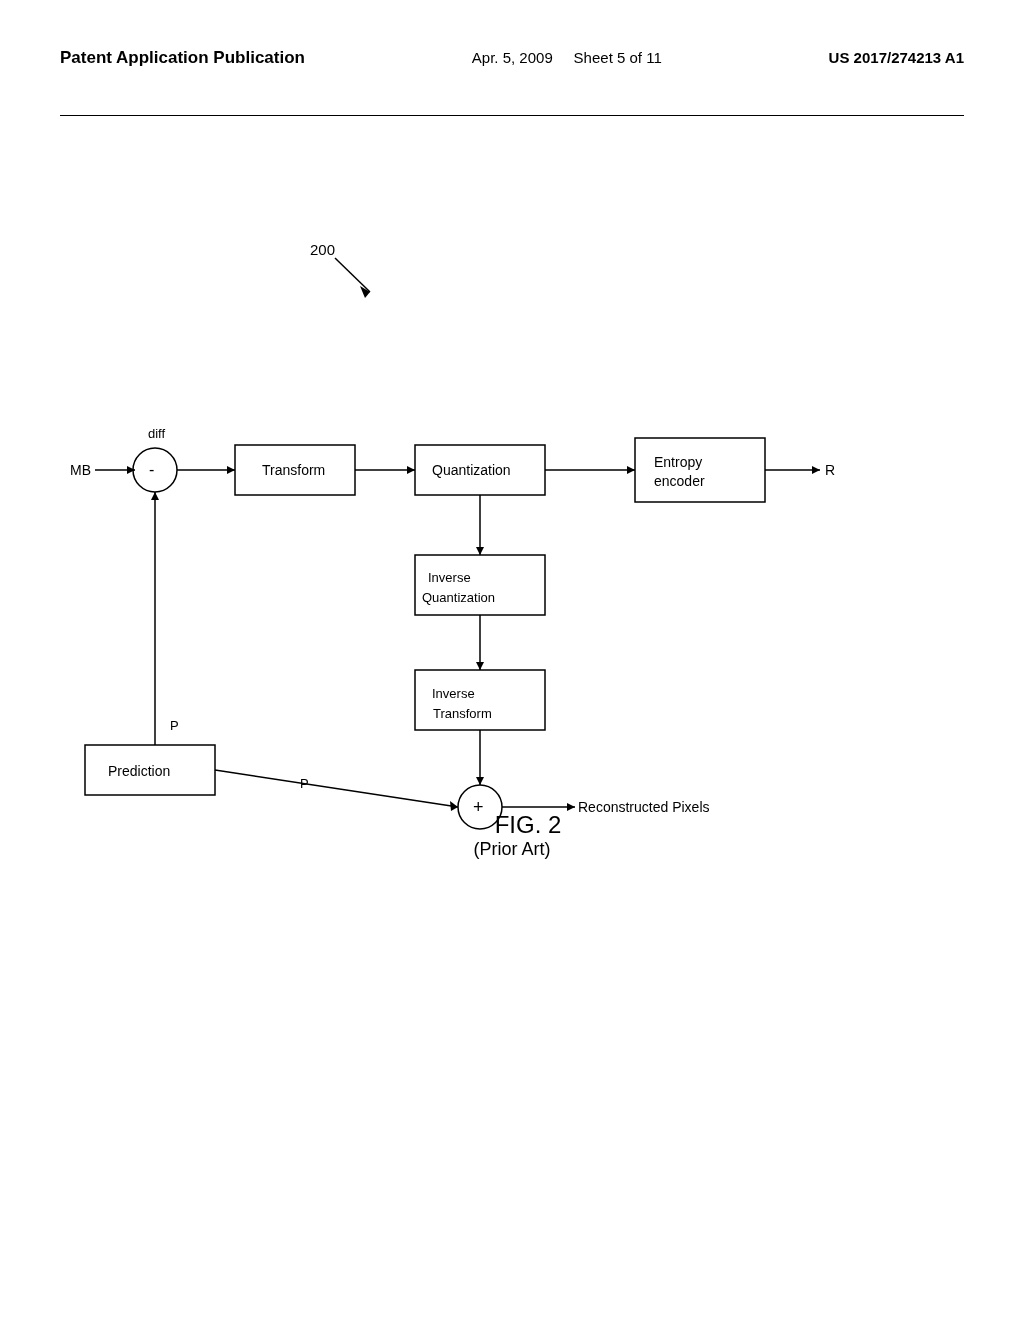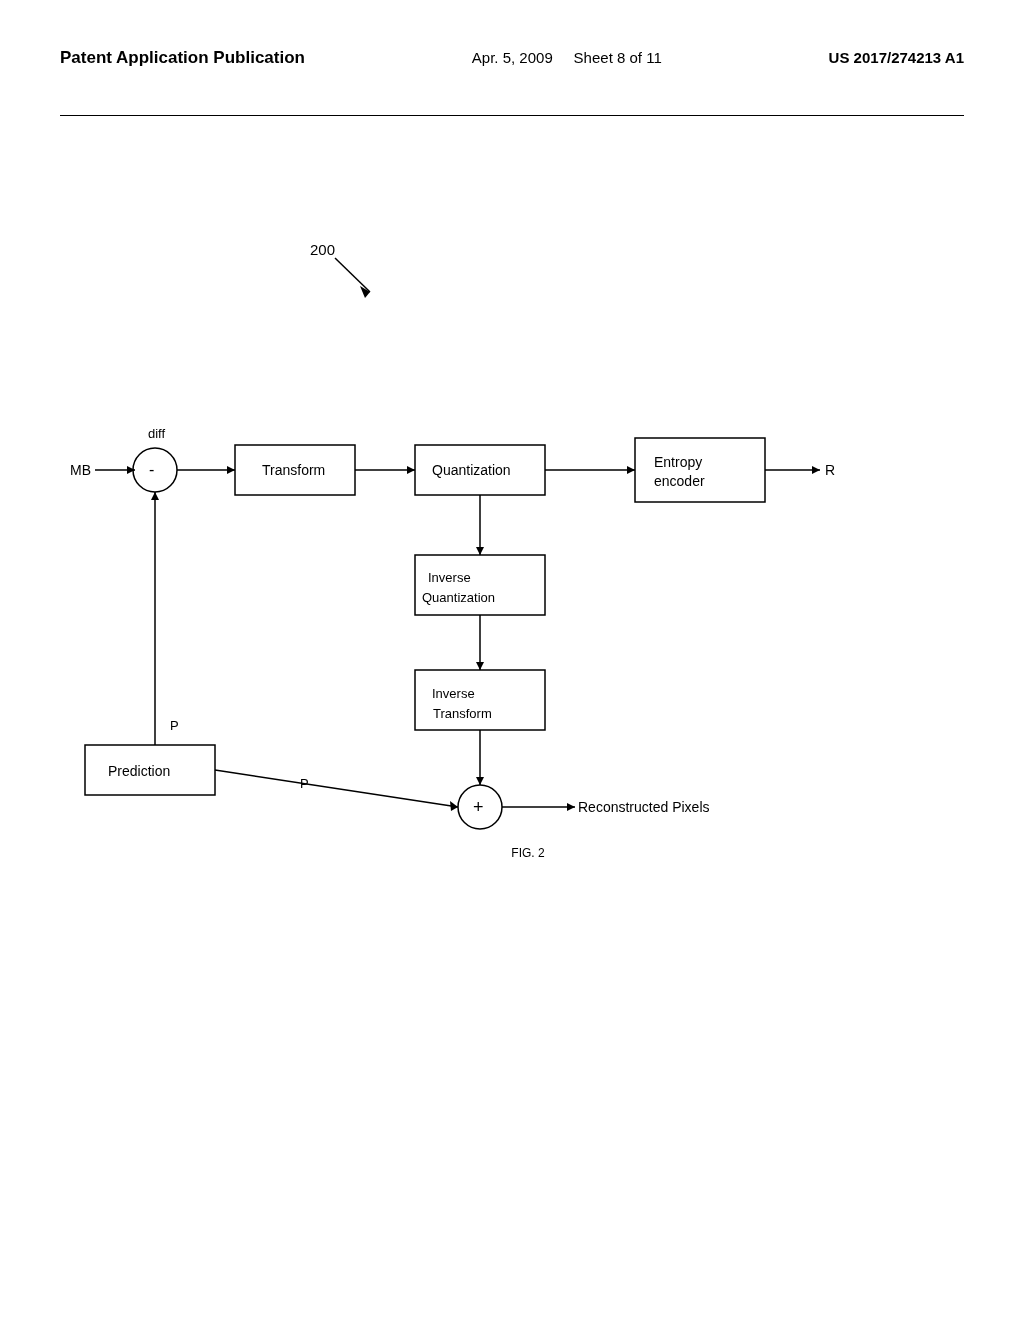--- a/index.html
+++ b/index.html
@@ -59,21 +59,21 @@
     
     .caption {
       position: absolute;
       bottom: 140px;
       left: 0;
       right: 0;
       text-align: center;
     }
 
     .caption-main {
-      font-size: 12px;
+      font-size: 24px;
       font-family: Arial, sans-serif;
       font-weight: normal;
       padding-left: 32px;
     }
 
     .caption-sub {
       font-size: 18px;
       font-family: Arial, sans-serif;
       font-weight: normal;
     }
@@ -81,21 +81,21 @@
 </head>
 <body>
 
 <div class="page">
 
   <div class="header">
     <div class="header-left">Patent Application Publication</div>
     <div class="header-center">
       <span>Apr. 5, 2009</span>
       &nbsp;&nbsp;&nbsp;
-      <span>Sheet 8 of 11</span>
+      <span>Sheet 5 of 11</span>
     </div>
     <div class="header-right">US 2017/274213 A1</div>
   </div>
 
   <div class="header-divider"></div>
 
   <svg style="position:absolute; top:230px; left:300px; width:120px; height:80px;">
     <text x="10" y="25" font-family="Arial,sans-serif" font-size="15">200</text>
 
     <line x1="35" y1="28" x2="70" y2="62" stroke="black" stroke-width="1.5"></line>
@@ -172,15 +172,16 @@
 
     <line x1="472" y1="437" x2="545" y2="437" stroke="black" stroke-width="1.5"></line>
     <polygon points="545,437 537,433 537,441" fill="black"></polygon>
 
     <text x="548" y="442" font-family="Arial,sans-serif" font-size="14">Reconstructed Pixels</text>
 
   </svg>
 
   <div class="caption">
     <div class="caption-main">FIG. 2</div>
+    <div class="caption-sub">(Prior Art)</div>
   </div>
 
 </div>
 
 </body></html>

